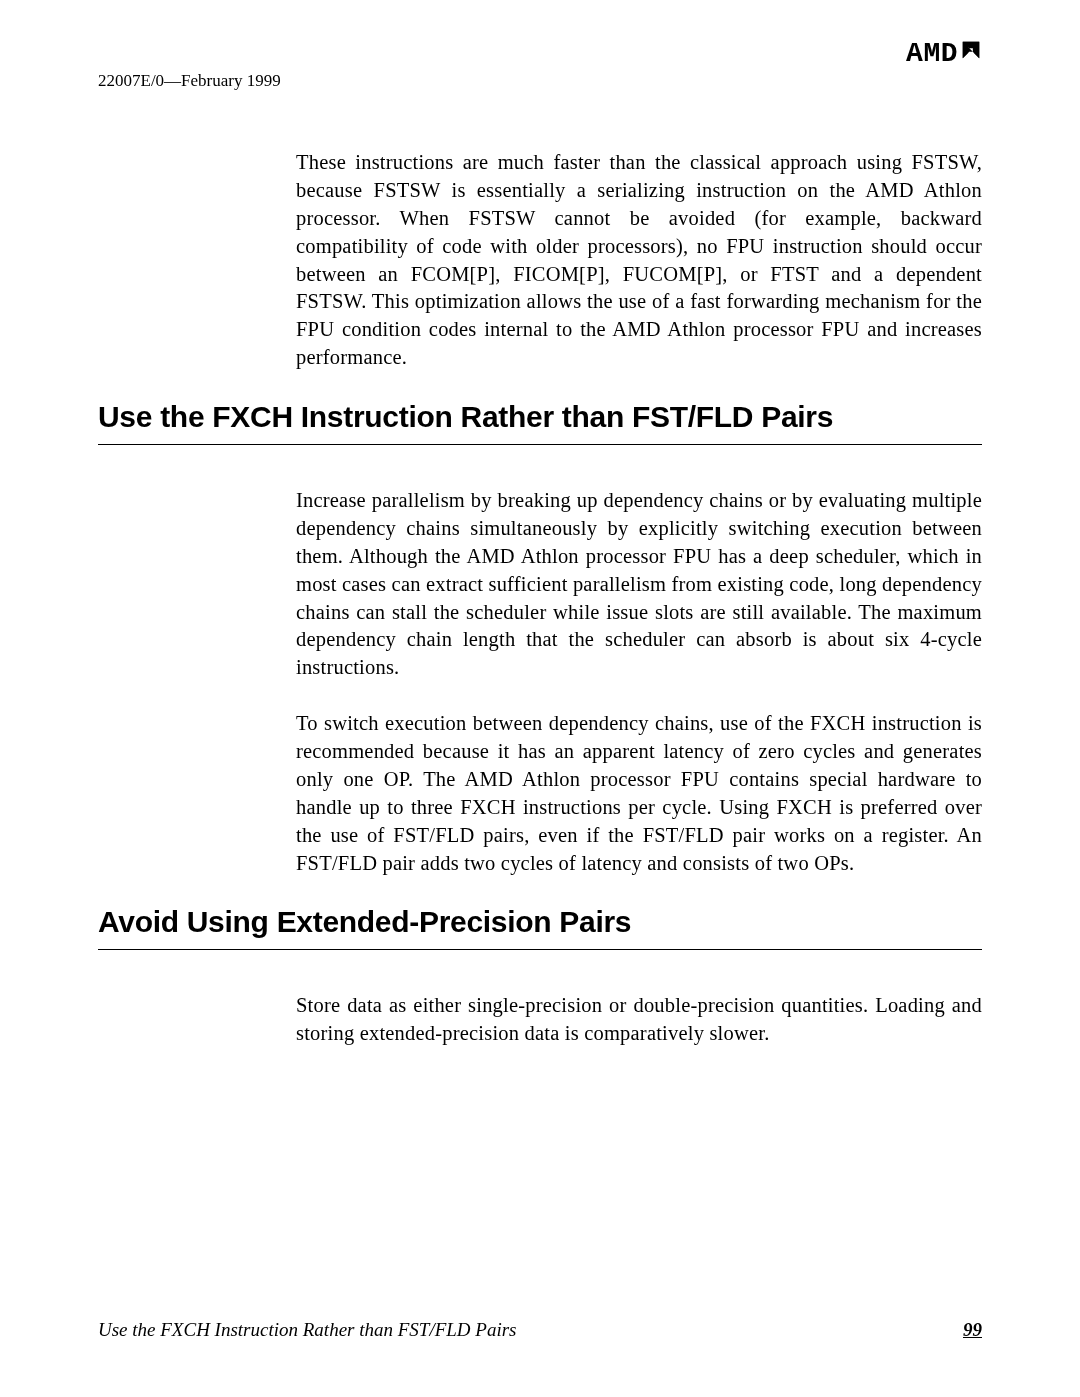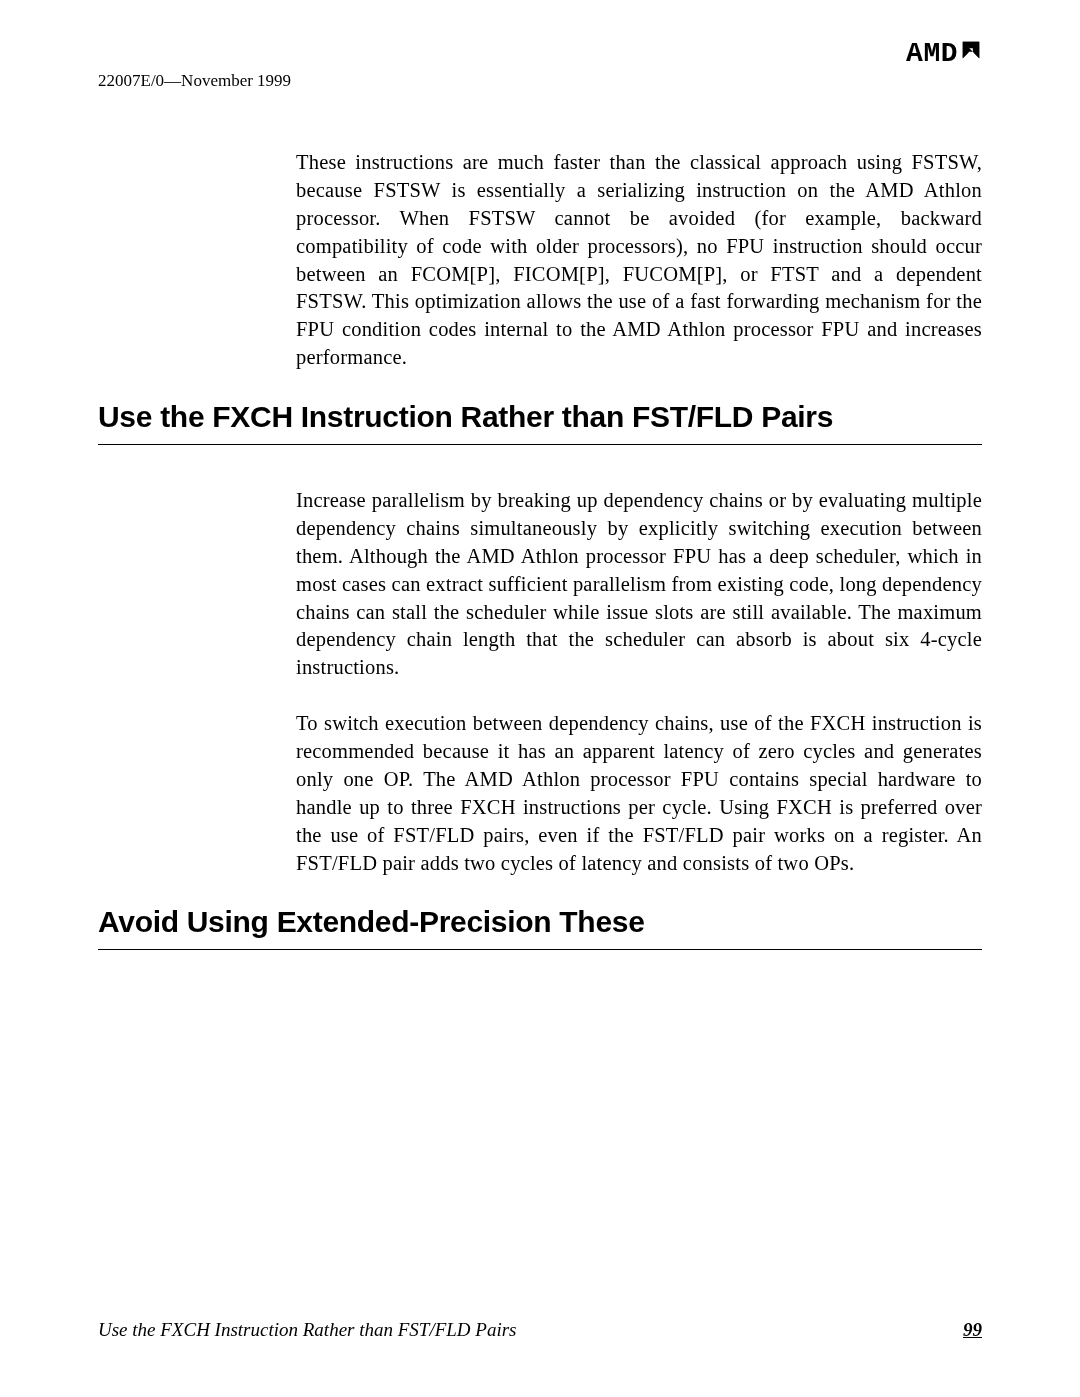--- a/index.html
+++ b/index.html
@@ -91,37 +91,40 @@
 <div class="page">
 
   <div class="logo">
     <span>AMD</span><span class="logo-icon"><svg width="22" height="22" viewBox="0 0 24 24">
           <path d="M3 3 L21 3 L21 21 L14 14 L14 10 L10 10 L10 14 L14 14 L3 3 Z M3 3 L10 10 L10 14 L3 21 Z" fill="#000"></path>
           <path d="M3 3 L21 3 L21 21 L15 15 L15 9 L9 9 L9 15 L3 21 Z" fill="#000"></path>
         </svg></span>
   </div>
 
   <div class="header-row">
-    <span class="doc-id">22007E/0—November 1999</span>
+    <span class="doc-id">22007E/0—February 1999</span>
   </div>
 
   <div class="content-block">
     <p class="body-para">These instructions are much faster than the classical approach using FSTSW, because FSTSW is essentially a serializing instruction on the AMD Athlon processor. When FSTSW cannot be avoided (for example, backward compatibility of code with older processors), no FPU instruction should occur between an FCOM[P], FICOM[P], FUCOM[P], or FTST and a dependent FSTSW. This optimization allows the use of a fast forwarding mechanism for the FPU condition codes internal to the AMD Athlon processor FPU and increases performance.</p>
   </div>
 
   <h2 class="section-heading">Use the FXCH Instruction Rather than FST/FLD Pairs</h2>
   <hr class="rule">
 
   <div class="content-block">
     <p class="body-para">Increase parallelism by breaking up dependency chains or by evaluating multiple dependency chains simultaneously by explicitly switching execution between them. Although the AMD Athlon processor FPU has a deep scheduler, which in most cases can extract sufficient parallelism from existing code, long dependency chains can stall the scheduler while issue slots are still available. The maximum dependency chain length that the scheduler can absorb is about six 4-cycle instructions.</p>
     <p class="body-para">To switch execution between dependency chains, use of the FXCH instruction is recommended because it has an apparent latency of zero cycles and generates only one OP. The AMD Athlon processor FPU contains special hardware to handle up to three FXCH instructions per cycle. Using FXCH is preferred over the use of FST/FLD pairs, even if the FST/FLD pair works on a register. An FST/FLD pair adds two cycles of latency and consists of two OPs.</p>
   </div>
 
-  <h2 class="section-heading">Avoid Using Extended-Precision These</h2>
+  <h2 class="section-heading">Avoid Using Extended-Precision Pairs</h2>
   <hr class="rule">
 
+  <div class="content-block">
+    <p class="body-para">Store data as either single-precision or double-precision quantities. Loading and storing extended-precision data is comparatively slower.</p>
+  </div>
 
 </div>
 
 <div class="footer">
   <span>Use the FXCH Instruction Rather than FST/FLD Pairs</span>
   <span class="page-num">99</span>
 </div>
 
 </body></html>

